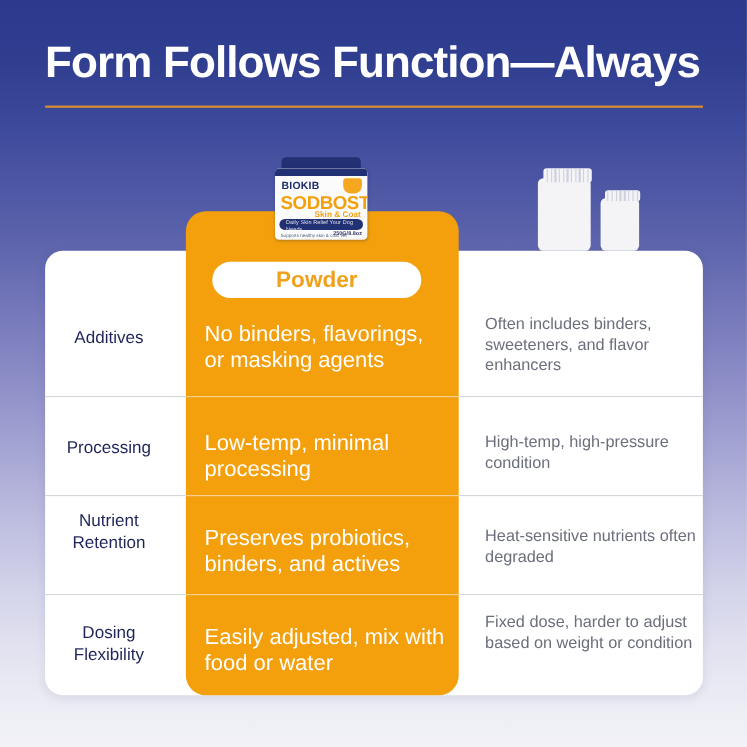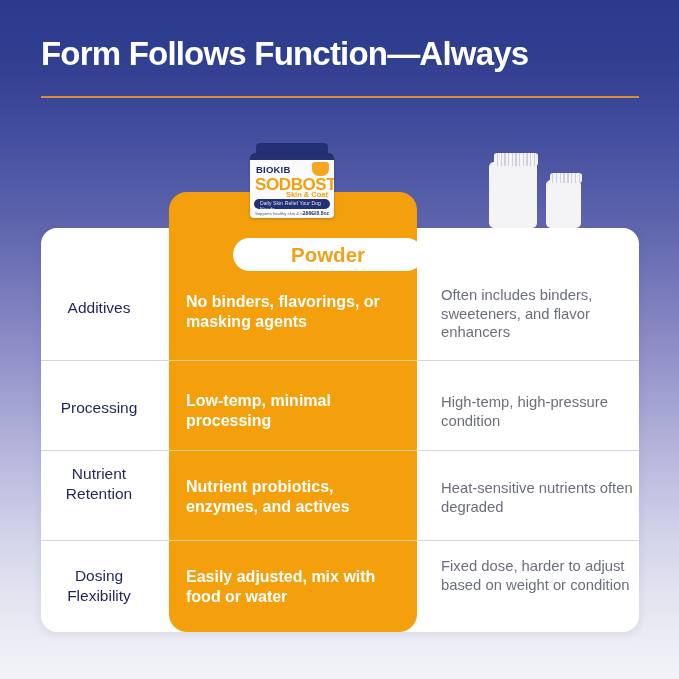--- a/index.html
+++ b/index.html
@@ -35,21 +35,21 @@
 
   
   .title-block {
     position: absolute;
     left: 41px;
     top: 36px;
     width: 600px;
   }
   .poster-title {
     margin: 0;
-    font-size: 33px;
+    font-size: 40px;
     line-height: 1.08;
     font-weight: 700;
     letter-spacing: -0.8px;
     color: #ffffff;
     white-space: nowrap;
   }
   .title-rule {
     position: absolute;
     left: 41px;
     top: 96px;
@@ -231,21 +231,20 @@
     height: 404px;
     z-index: 7;
   }
 
   .header-row {
     position: absolute;
     left: 0;
     top: 0;
     width: 100%;
     height: 52px;
-    margin-left: 40px;
   }
   .pill {
     position: absolute;
     top: 10px;
     height: 33px;
     border-radius: 17px;
     display: flex;
     align-items: center;
     justify-content: center;
     font-size: 20.5px;
@@ -294,22 +293,22 @@
     text-align: center;
     font-size: 15.5px;
     font-weight: 400;
     line-height: 1.28;
     color: #1f2559;
   }
   .cell-powder {
     position: absolute;
     left: 145px;
     width: 218px;
-    font-size: 16px;
-    font-weight: 700;
+    font-size: 20px;
+    font-weight: 400;
     line-height: 1.22;
     color: #ffffff;
   }
   .cell-chews {
     position: absolute;
     left: 400px;
     width: 196px;
     font-size: 14.8px;
     font-weight: 400;
     line-height: 1.26;
@@ -394,21 +393,21 @@
       <div class="cell-label" style="top:170px">Processing</div>
       <div class="cell-powder" style="top:163px">Low-temp, minimal processing</div>
       <div class="cell-chews" style="top:165px">High-temp, high-pressure condition</div>
     </div>
     <div class="row-sep" style="top:222px">
         <span class="gap"></span>
       </div>
 
     <div class="row">
       <div class="cell-label" style="top:236px">Nutrient Retention</div>
-      <div class="cell-powder" style="top:249px">Nutrient probiotics, enzymes, and actives</div>
+      <div class="cell-powder" style="top:249px">Preserves probiotics, binders, and actives</div>
       <div class="cell-chews" style="top:251px">Heat-sensitive nutrients often degraded</div>
     </div>
     <div class="row-sep" style="top:312px">
         <span class="gap"></span>
       </div>
 
     <div class="row">
       <div class="cell-label" style="top:338px">Dosing Flexibility</div>
       <div class="cell-powder" style="top:339px">Easily adjusted, mix with food or water</div>
       <div class="cell-chews" style="top:329px">Fixed dose, harder to adjust based on weight or condition</div>

